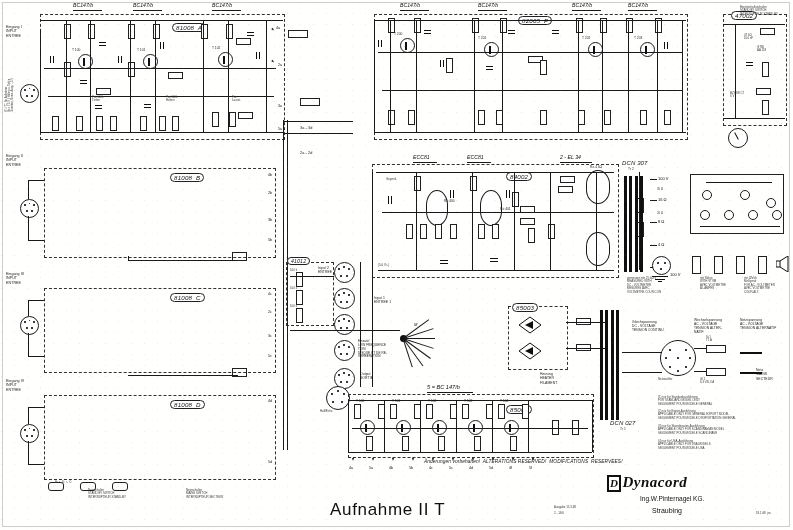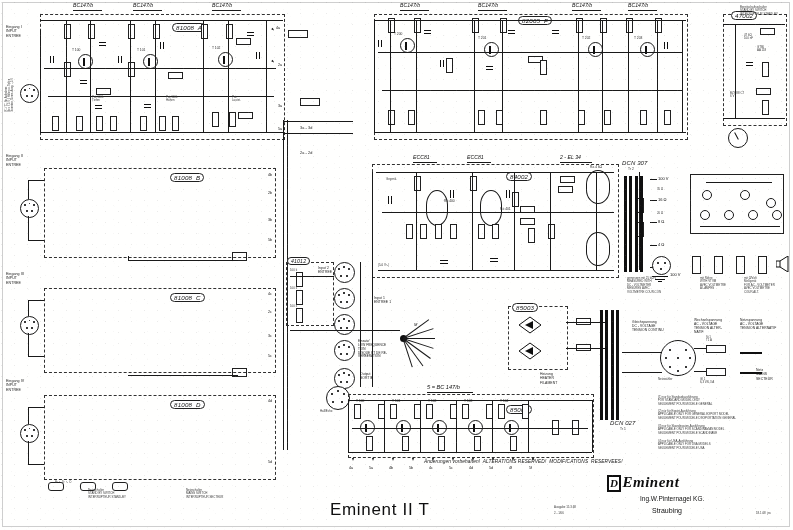--- a/index.html
+++ b/index.html
@@ -766,21 +766,21 @@
     <div class="solid" style="left:68px;top:0;width:14px;height:7px;border-radius:3px;"></div>
   </div>
   <div class="tiny2" style="left:55px;top:481px;">A² ∿ D² ∿ C²</div>
 
   <div class="lbl lbl-i" style="left:424px;top:459px;font-size:4.8px;">Änderungen vorbehalten!  ALTERATIONS RESERVED!  MODIFICATIONS  RESERVEES!</div>
 
   <div class="tiny2" style="left:554px;top:506px;">Ausgabe 15.3.68</div>
   <div class="tiny2" style="left:554px;top:512px;">2 - 1/06</div>
   <div class="tiny2" style="left:756px;top:512px;">18.1.68  jss</div>
 
-  <div id="title">Eminent II T</div>
+  <div id="title">Aufnahme II T</div>
   <div id="logo">
-    <span class="bx">D</span><span>Eminent</span>
+    <span class="bx">D</span><span>Dynacord</span>
   </div>
   <div id="firm">Ing.W.Pinternagel  KG.</div>
   <div id="city">Straubing</div>
 
   <div class="noise"></div>
 </div>
 
 </body></html>

